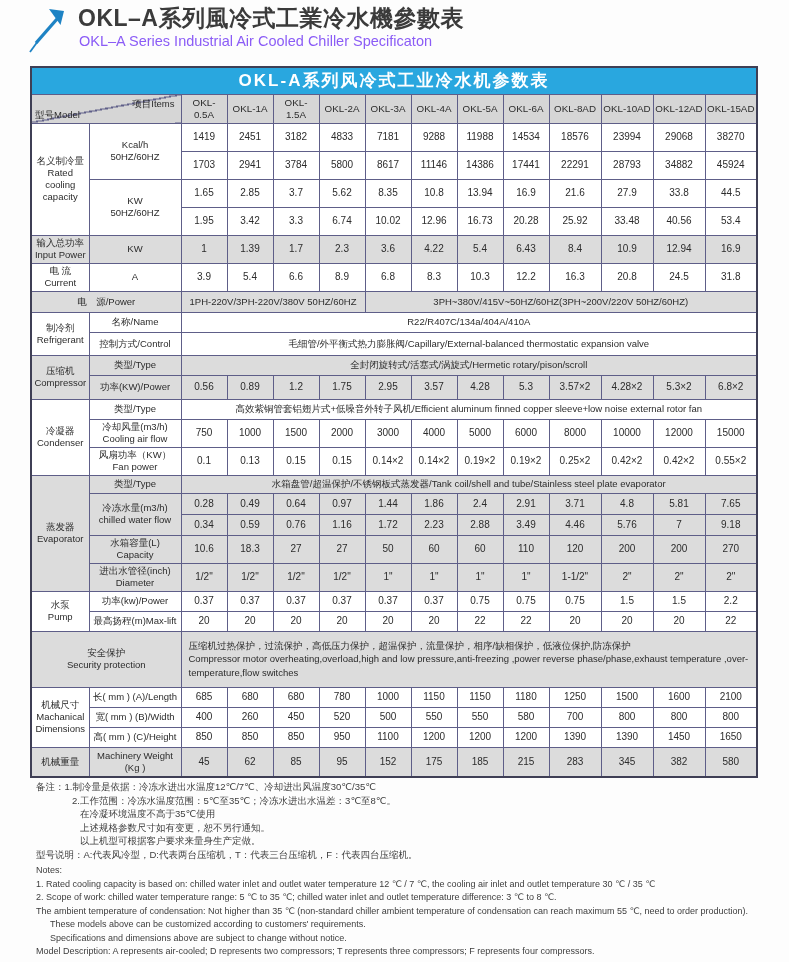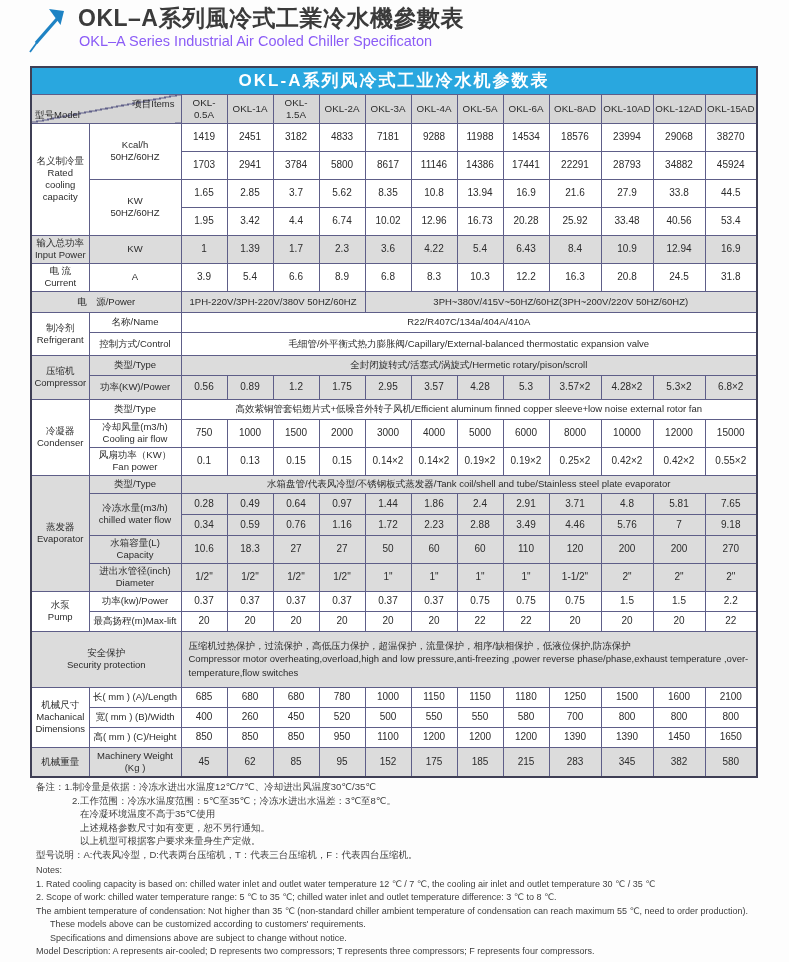--- a/index.html
+++ b/index.html
@@ -133,21 +133,21 @@
             <td class="d">13.94</td>
             <td class="d">16.9</td>
             <td class="d">21.6</td>
             <td class="d">27.9</td>
             <td class="d">33.8</td>
             <td class="d">44.5</td>
           </tr>
           <tr style="height: 28px;">
             <td class="d">1.95</td>
             <td class="d">3.42</td>
-            <td class="d">4.4</td>
+            <td class="d">3.3</td>
             <td class="d">6.74</td>
             <td class="d">10.02</td>
             <td class="d">12.96</td>
             <td class="d">16.73</td>
             <td class="d">20.28</td>
             <td class="d">25.92</td>
             <td class="d">33.48</td>
             <td class="d">40.56</td>
             <td class="d">53.4</td>
           </tr>
@@ -256,21 +256,21 @@
             <td class="d">0.19×2</td>
             <td class="d">0.25×2</td>
             <td class="d">0.42×2</td>
             <td class="d">0.42×2</td>
             <td class="d">0.55×2</td>
           </tr>
           <tr class="shade" style="height: 18px;">
             <td rowspan="5" class="cat">蒸发器
 Evaporator</td>
             <td class="item">类型/Type</td>
-            <td colspan="12" class="span">水箱盘管/代表风冷型/不锈钢板式蒸发器/Tank coil/shell and tube/Stainless steel plate evaporator</td>
+            <td colspan="12" class="span">水箱盘管/超温保护/不锈钢板式蒸发器/Tank coil/shell and tube/Stainless steel plate evaporator</td>
           </tr>
           <tr class="shade" style="height: 21px;">
             <td rowspan="2" class="item">冷冻水量(m3/h)
 chilled water flow</td>
             <td class="d">0.28</td>
             <td class="d">0.49</td>
             <td class="d">0.64</td>
             <td class="d">0.97</td>
             <td class="d">1.44</td>
             <td class="d">1.86</td>

